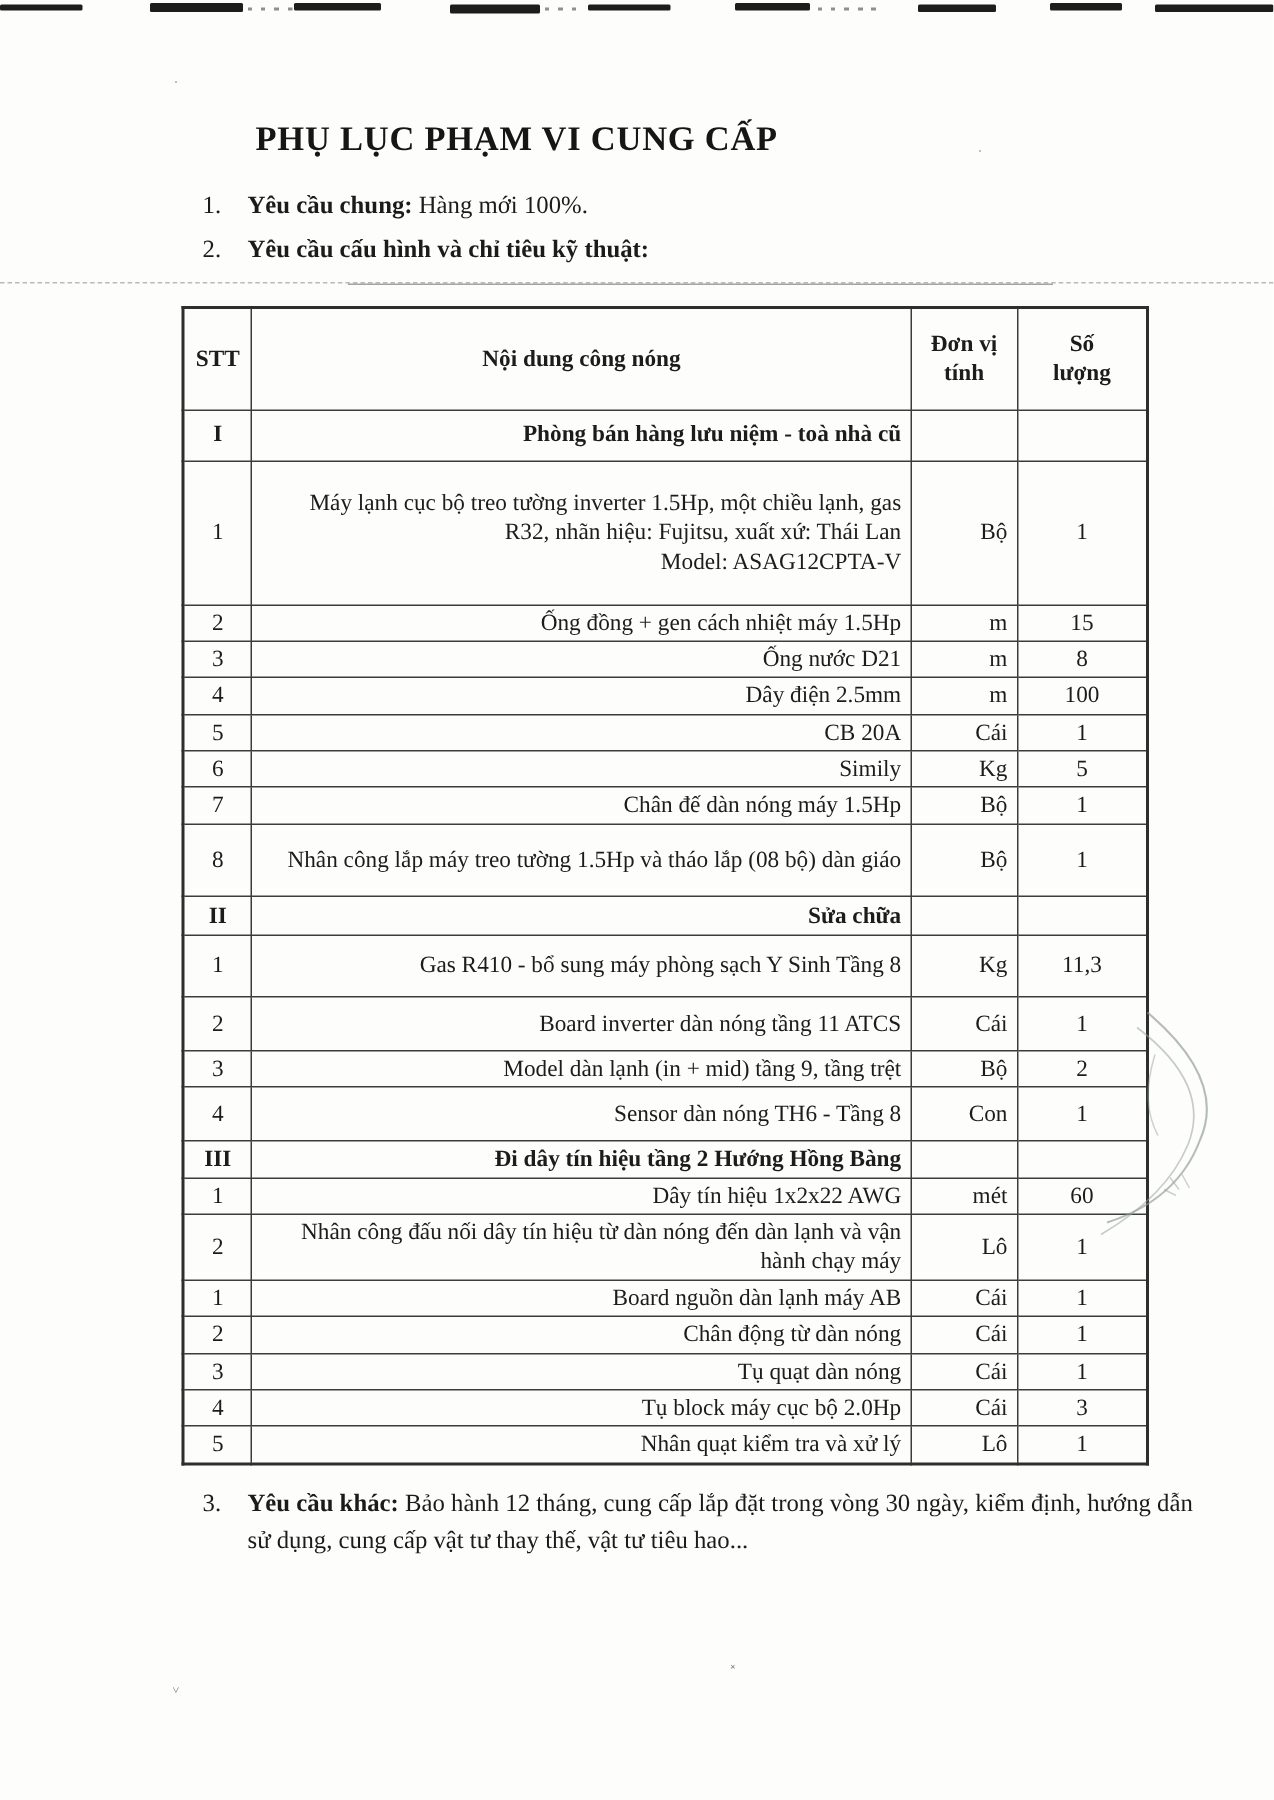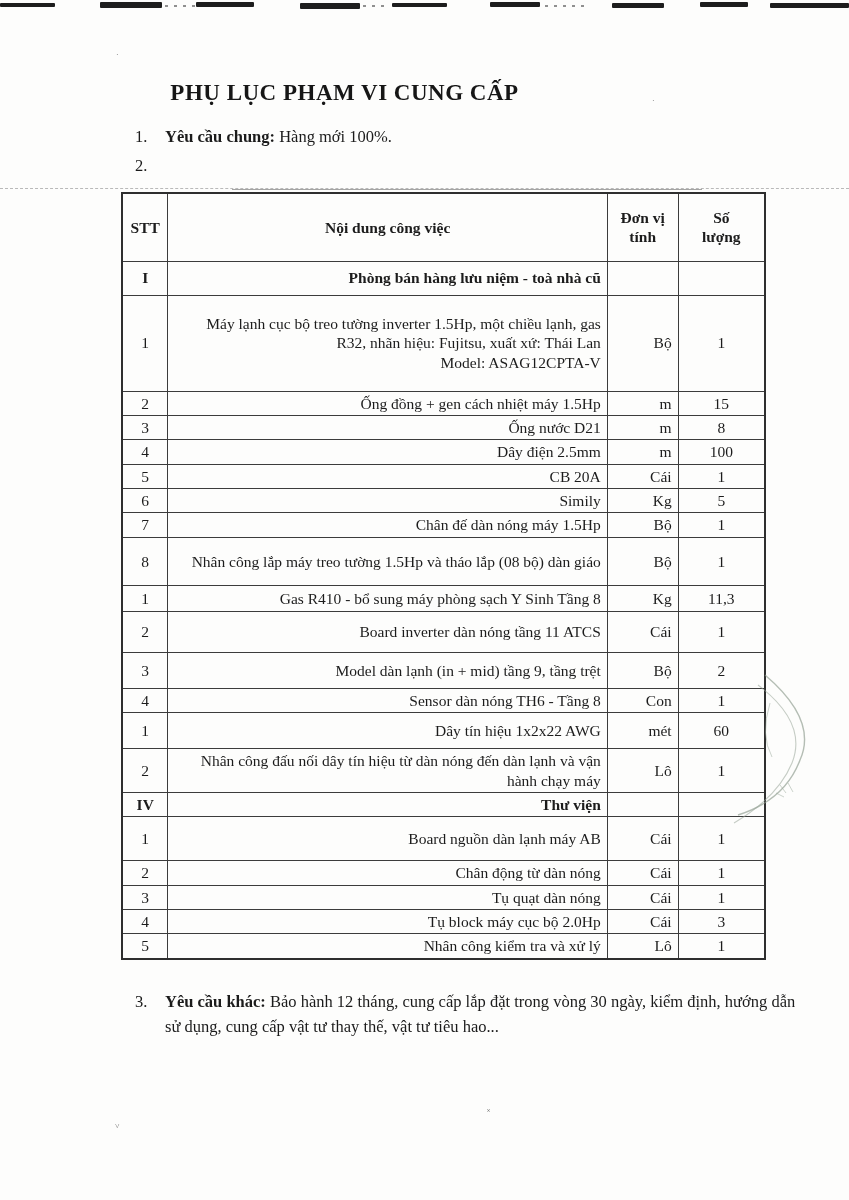--- a/index.html
+++ b/index.html
@@ -29,21 +29,21 @@
     text-align:center; font-weight:bold; font-size:23px; letter-spacing:.5px;
     color:#161616;
   }
 
   .intro { position:absolute; top:126px; left:135px; width:660px; font-size:16.5px; }
   .num-item { position:relative; padding-left:30px; margin-bottom:7px; line-height:1.35; }
   .num-item .num { position:absolute; left:0; top:0; }
   .num-item b { font-weight:bold; }
 
   table.supply {
-    position:absolute; top:192px; left:121px;
+    position:absolute; top:204px; left:121px;
     width:645px; border-collapse:collapse;
     font-size:15.5px; color:#1c1c1c;
     border:2px solid #2e2e2e;
   }
   table.supply th, table.supply td {
     border:1.5px solid #3c3c3c;
     padding:2px 6px;
     vertical-align:middle;
     line-height:1.25;
   }
@@ -96,35 +96,35 @@
   <span class="speck" style="left:487px;top:1108px;">˟</span>
   <span class="speck" style="left:115px;top:1122px;">˅</span>
 
   <div class="title">PHỤ LỤC PHẠM VI CUNG CẤP</div>
 
   <div class="intro">
     <div class="num-item">
       <span class="num">1.</span><b>Yêu cầu chung:</b><span> Hàng mới 100%.</span>
     </div>
     <div class="num-item">
-      <span class="num">2.</span><span></span>
+      <span class="num">2.</span><b>Yêu cầu cấu hình và chỉ tiêu kỹ thuật:</b><span></span>
     </div>
   </div>
 
   <table class="supply">
     <colgroup>
       <col style="width:46px">
         <col style="width:441px">
         <col style="width:71px">
         <col style="width:87px">
     </colgroup>
     <thead>
       <tr>
           <th>STT</th>
-          <th>Nội dung công việc</th>
+          <th>Nội dung công nóng</th>
           <th>Đơn vị<br>tính</th>
           <th>Số<br>lượng</th>
         </tr>
     </thead>
     <tbody>
         <tr class="section">
           <td class="c-stt">I</td>
           <td class="c-content">Phòng bán hàng lưu niệm - toà nhà cũ</td>
           <td class="c-unit"></td>
           <td class="c-qty"></td>
@@ -170,20 +170,26 @@
           <td class="c-content">Chân đế dàn nóng máy 1.5Hp</td>
           <td class="c-unit">Bộ</td>
           <td class="c-qty">1</td>
         </tr>
         <tr>
           <td class="c-stt">8</td>
           <td class="c-content">Nhân công lắp máy treo tường 1.5Hp và tháo lắp (08 bộ) dàn giáo</td>
           <td class="c-unit">Bộ</td>
           <td class="c-qty">1</td>
         </tr>
+        <tr class="section">
+          <td class="c-stt">II</td>
+          <td class="c-content">Sửa chữa</td>
+          <td class="c-unit"></td>
+          <td class="c-qty"></td>
+        </tr>
         <tr>
           <td class="c-stt">1</td>
           <td class="c-content">Gas R410 - bổ sung máy phòng sạch Y Sinh Tầng 8</td>
           <td class="c-unit">Kg</td>
           <td class="c-qty">11,3</td>
         </tr>
         <tr>
           <td class="c-stt">2</td>
           <td class="c-content">Board inverter dàn nóng tầng 11 ATCS</td>
           <td class="c-unit">Cái</td>
@@ -194,38 +200,38 @@
           <td class="c-content">Model dàn lạnh (in + mid) tầng 9, tầng trệt</td>
           <td class="c-unit">Bộ</td>
           <td class="c-qty">2</td>
         </tr>
         <tr>
           <td class="c-stt">4</td>
           <td class="c-content">Sensor dàn nóng TH6 - Tầng 8</td>
           <td class="c-unit">Con</td>
           <td class="c-qty">1</td>
         </tr>
+        <tr class="section">
+          <td class="c-stt">III</td>
+          <td class="c-content">Đi dây tín hiệu tầng 2 Hướng Hồng Bàng</td>
+          <td class="c-unit"></td>
+          <td class="c-qty"></td>
+        </tr>
         <tr>
           <td class="c-stt">1</td>
           <td class="c-content">Dây tín hiệu 1x2x22 AWG</td>
           <td class="c-unit">mét</td>
           <td class="c-qty">60</td>
         </tr>
         <tr>
           <td class="c-stt">2</td>
           <td class="c-content">Nhân công đấu nối dây tín hiệu từ dàn nóng đến dàn lạnh và vận hành chạy máy</td>
           <td class="c-unit">Lô</td>
           <td class="c-qty">1</td>
         </tr>
-        <tr class="section">
-          <td class="c-stt">IV</td>
-          <td class="c-content">Thư viện</td>
-          <td class="c-unit"></td>
-          <td class="c-qty"></td>
-        </tr>
         <tr>
           <td class="c-stt">1</td>
           <td class="c-content">Board nguồn dàn lạnh máy AB</td>
           <td class="c-unit">Cái</td>
           <td class="c-qty">1</td>
         </tr>
         <tr>
           <td class="c-stt">2</td>
           <td class="c-content">Chân động từ dàn nóng</td>
           <td class="c-unit">Cái</td>
@@ -238,21 +244,21 @@
           <td class="c-qty">1</td>
         </tr>
         <tr>
           <td class="c-stt">4</td>
           <td class="c-content">Tụ block máy cục bộ 2.0Hp</td>
           <td class="c-unit">Cái</td>
           <td class="c-qty">3</td>
         </tr>
         <tr>
           <td class="c-stt">5</td>
-          <td class="c-content">Nhân công kiểm tra và xử lý</td>
+          <td class="c-content">Nhân quạt kiểm tra và xử lý</td>
           <td class="c-unit">Lô</td>
           <td class="c-qty">1</td>
         </tr>
       </tbody>
   </table>
 
   <svg class="pen-squiggle" viewBox="0 0 110 175">
     <path d="M 35 10 Q 88 55 70 95 Q 55 135 8 150" fill="none" stroke="#8e9b8e" stroke-width="1.4" opacity="0.65"></path>
     <path d="M 28 20 Q 78 58 62 98 Q 48 132 4 158" fill="none" stroke="#97a497" stroke-width="1.1" opacity="0.55"></path>
     <path d="M 40 38 Q 30 70 42 92" fill="none" stroke="#9aa79a" stroke-width="1" opacity="0.5"></path>

